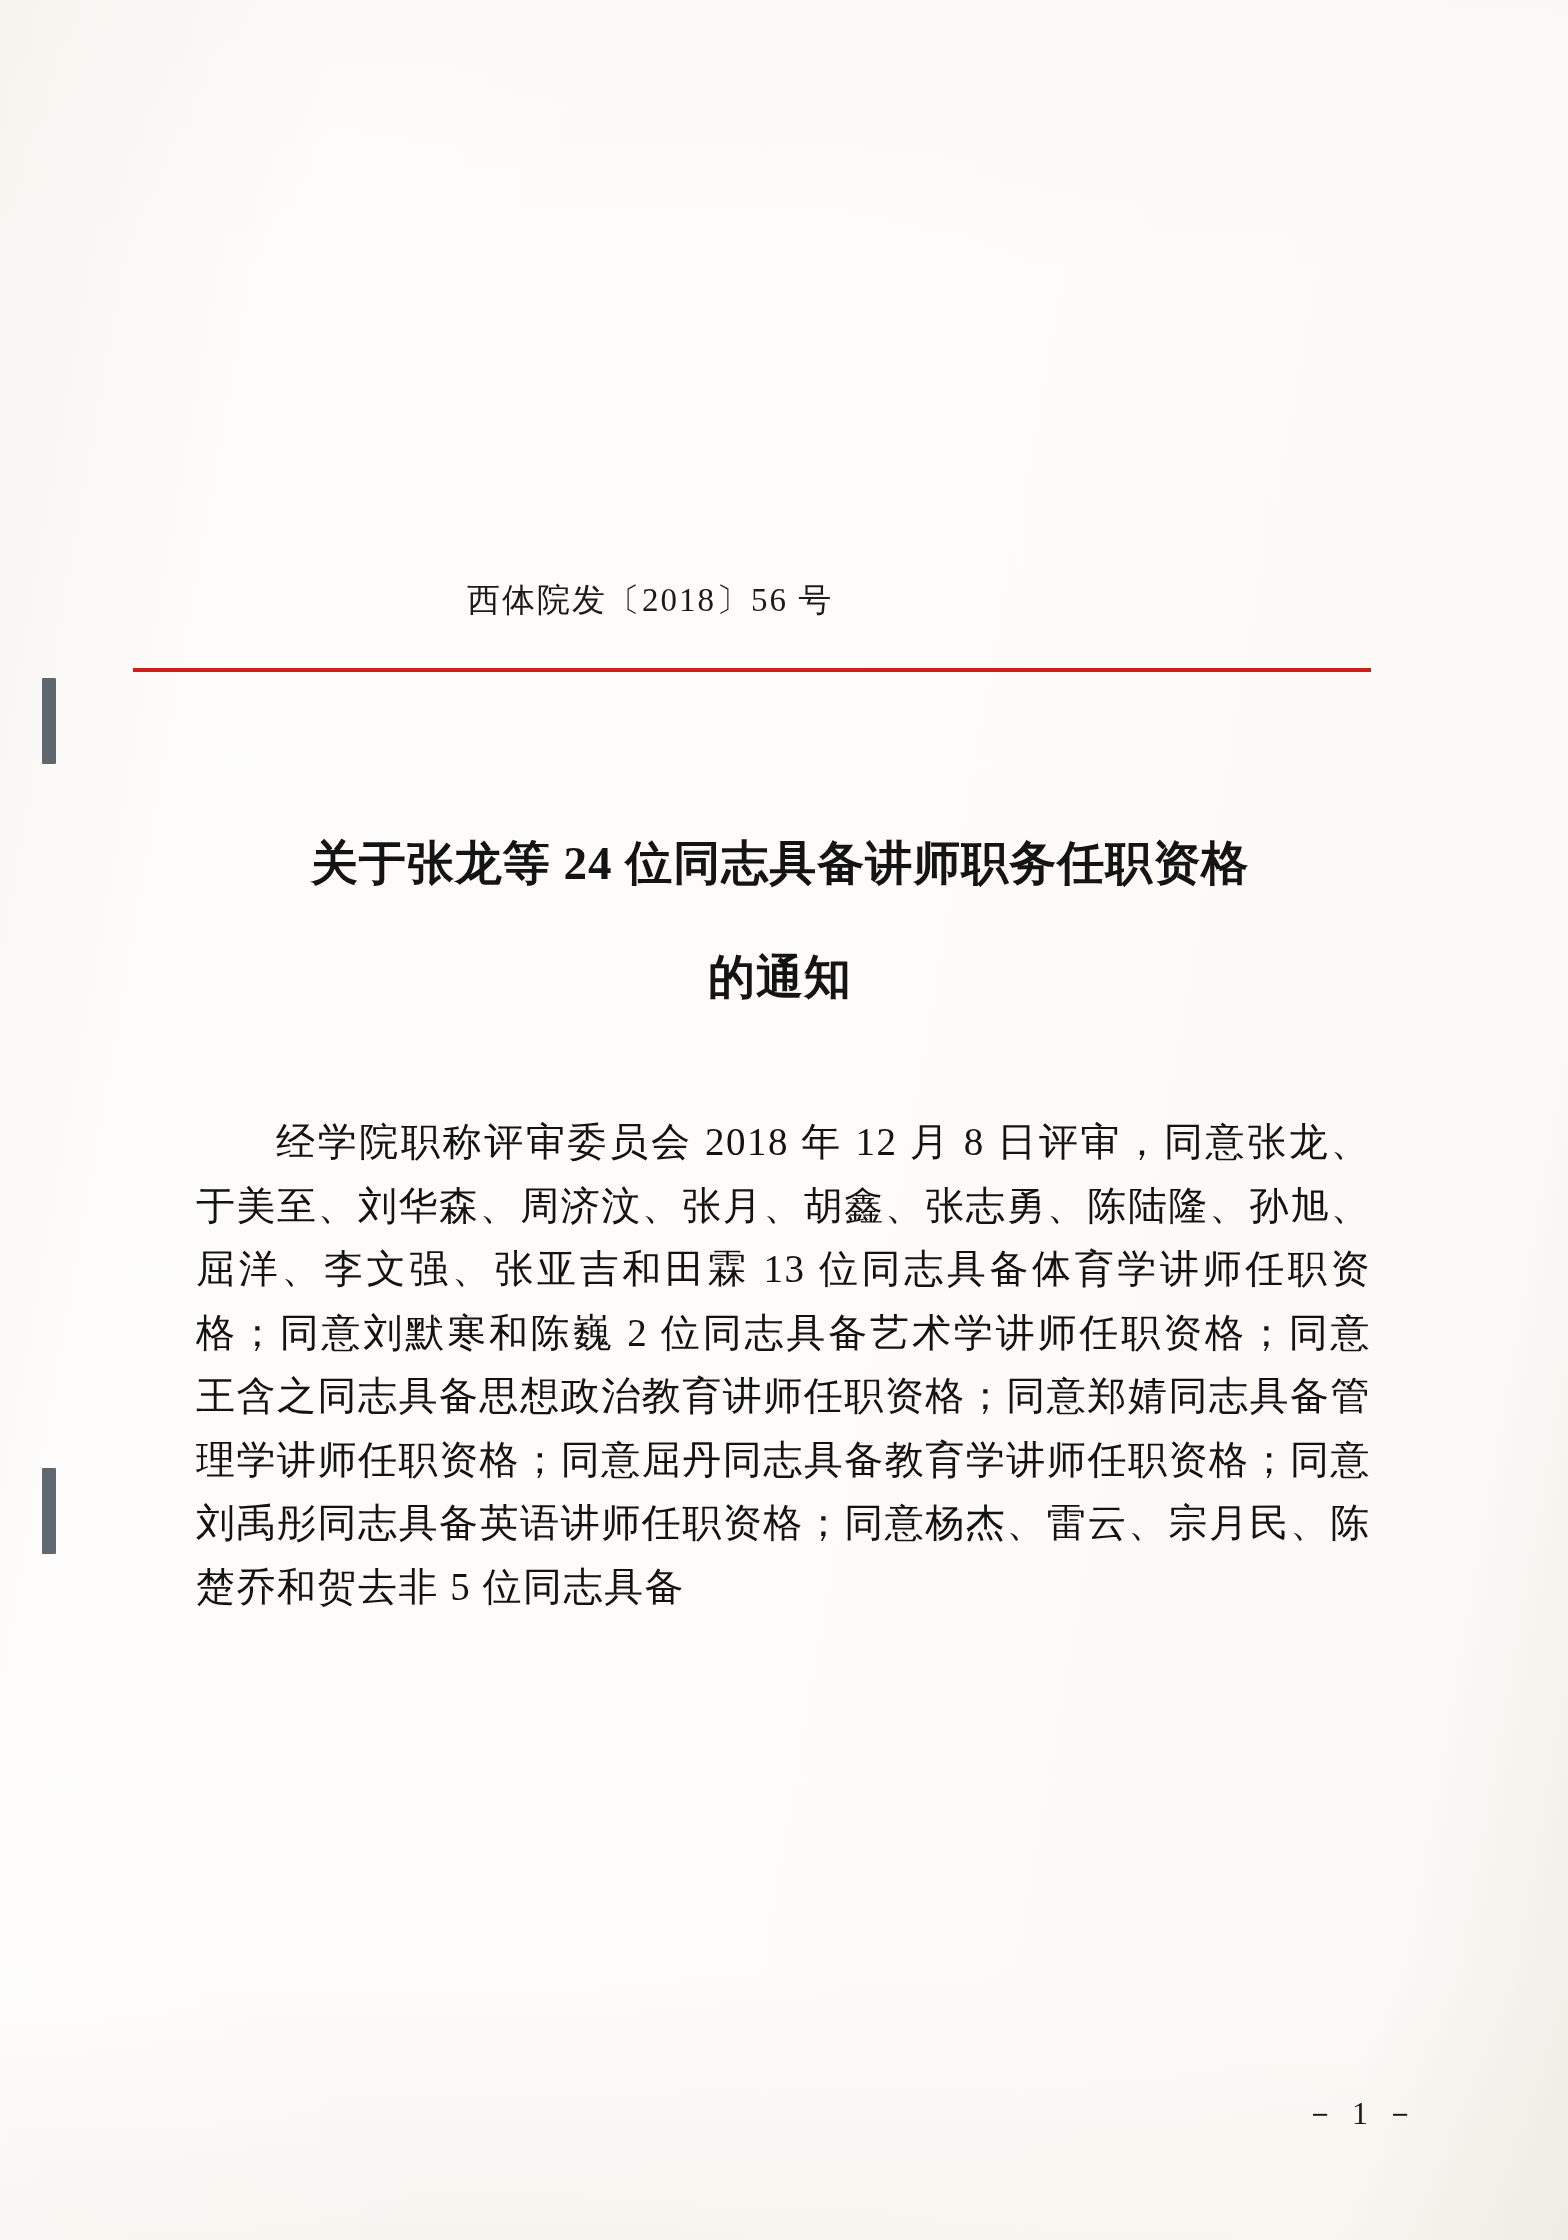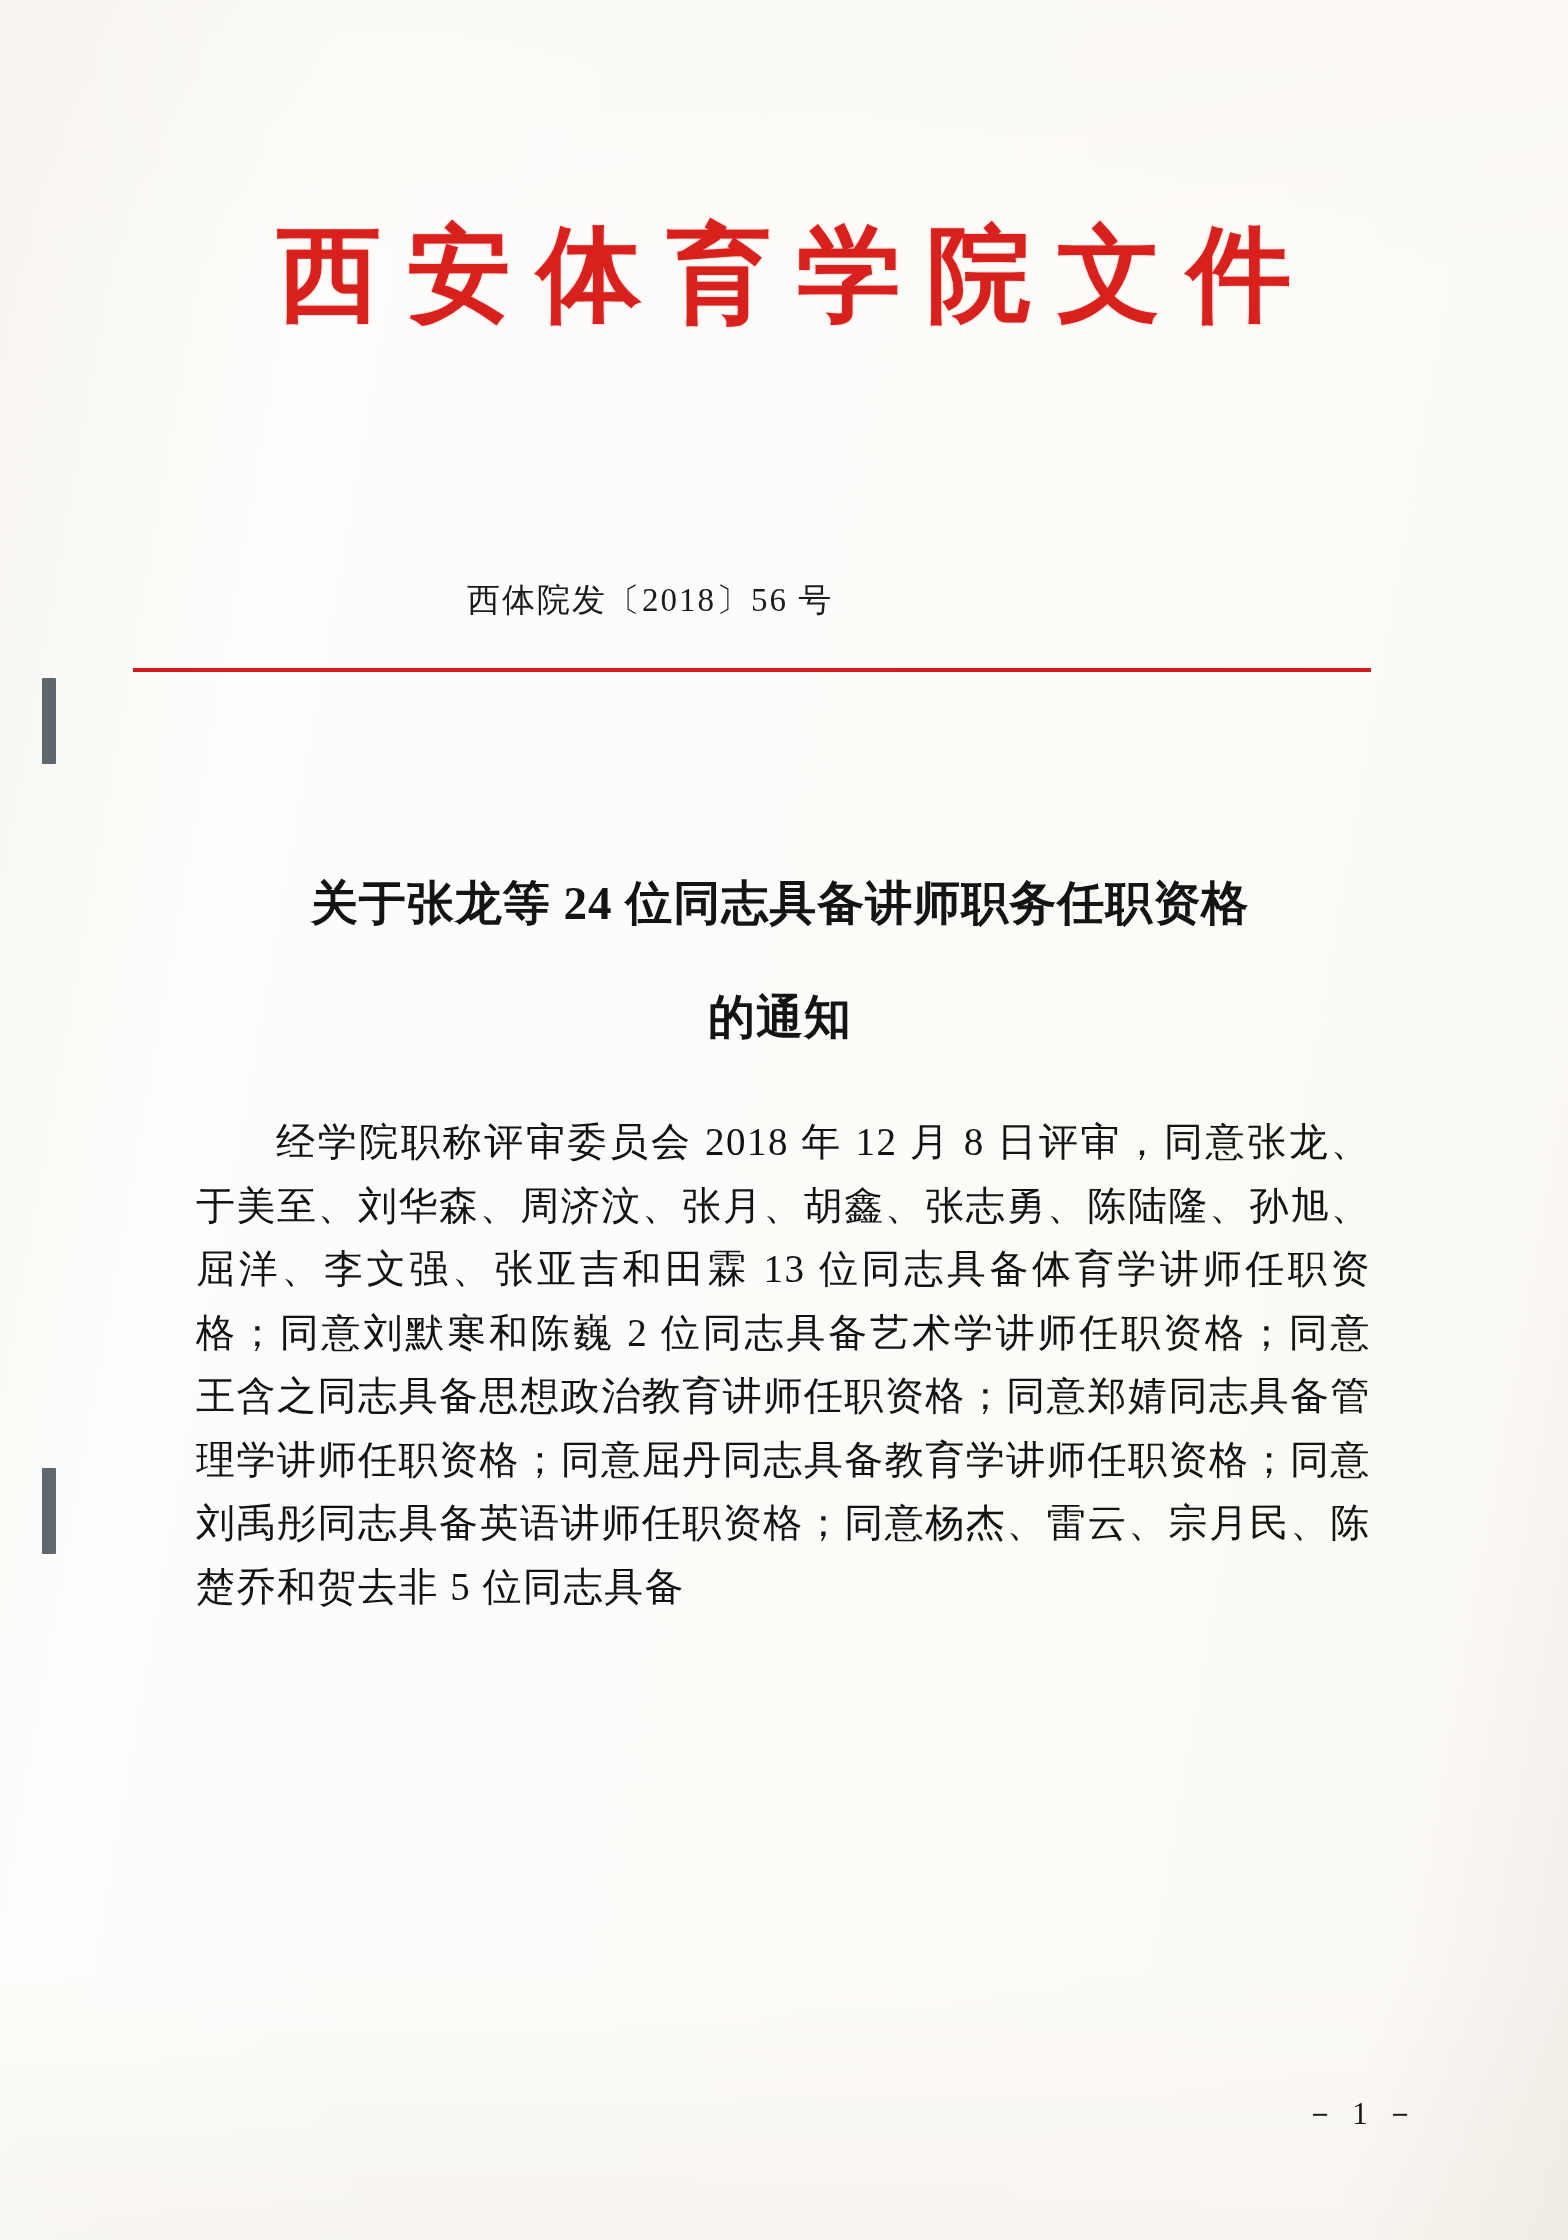--- a/index.html
+++ b/index.html
@@ -85,21 +85,21 @@
     background: #2a3540;
     opacity: 0.75;
     border-radius: 1px;
   }
   .binding-mark.one { top: 678px; height: 86px; }
   .binding-mark.two { top: 1468px; height: 86px; }
 
   
   .doc-title {
     position: absolute;
-    top: 870px;
+    top: 830px;
     left: 185px;
     width: 1190px;
     text-align: center;
     font-family: "Liberation Serif", serif;
     font-weight: bold;
     font-size: 47px;
     line-height: 1.42;
     letter-spacing: 1px;
     color: #141414;
   }
@@ -150,23 +150,20 @@
       repeating-linear-gradient(90deg, rgba(0,0,0,0.03) 0px, rgba(0,0,0,0) 3px, rgba(0,0,0,0) 6px);
   }
 </style>
 </head>
 <body>
 
 <div class="page">
 
   <div class="paper-tint"></div>
 
-  <div class="masthead">
-    <div class="masthead-title">西安体育学院文件</div>
-  </div>
 
   <div class="doc-number">西体院发〔2018〕56 号</div>
 
   <div class="red-rule"></div>
 
   <div class="binding-mark one"></div>
   <div class="binding-mark two"></div>
 
   <div class="doc-title">
     <span>关于张龙等 24 位同志具备讲师职务任职资格</span>

